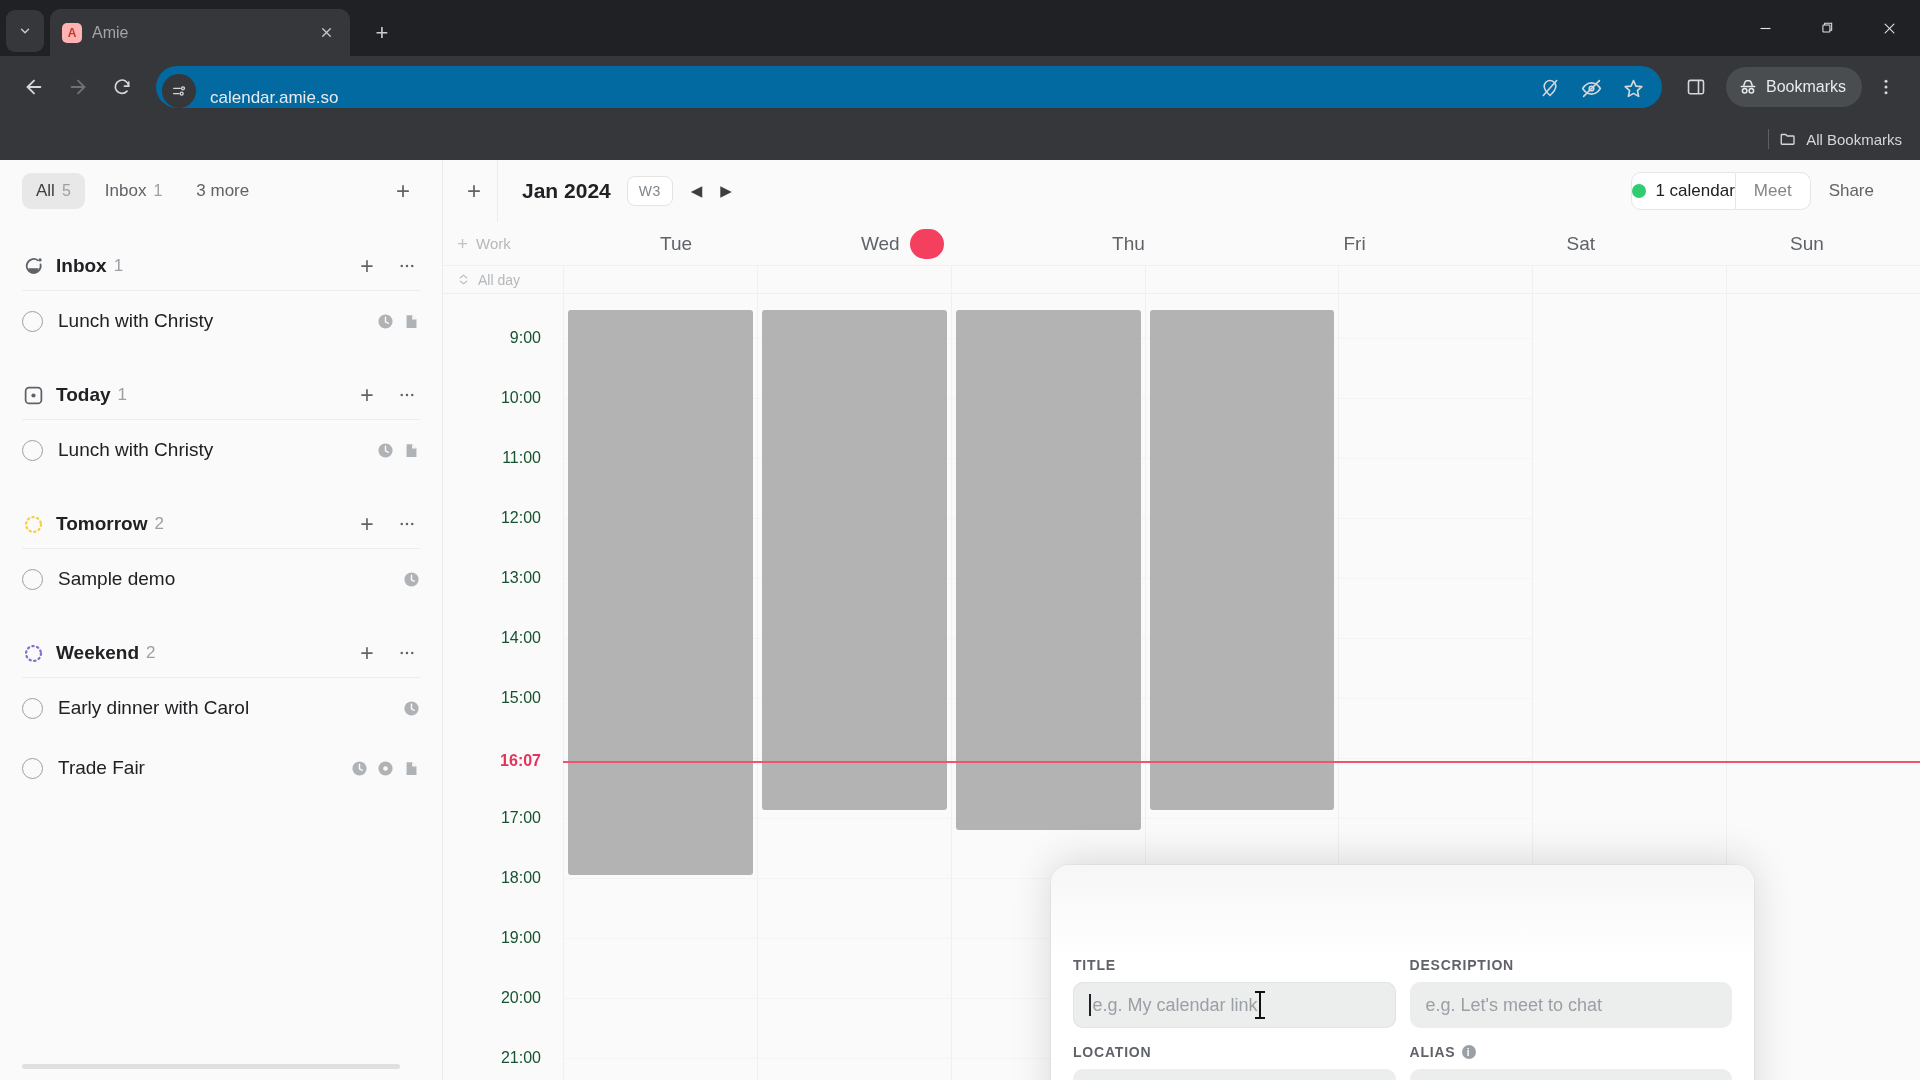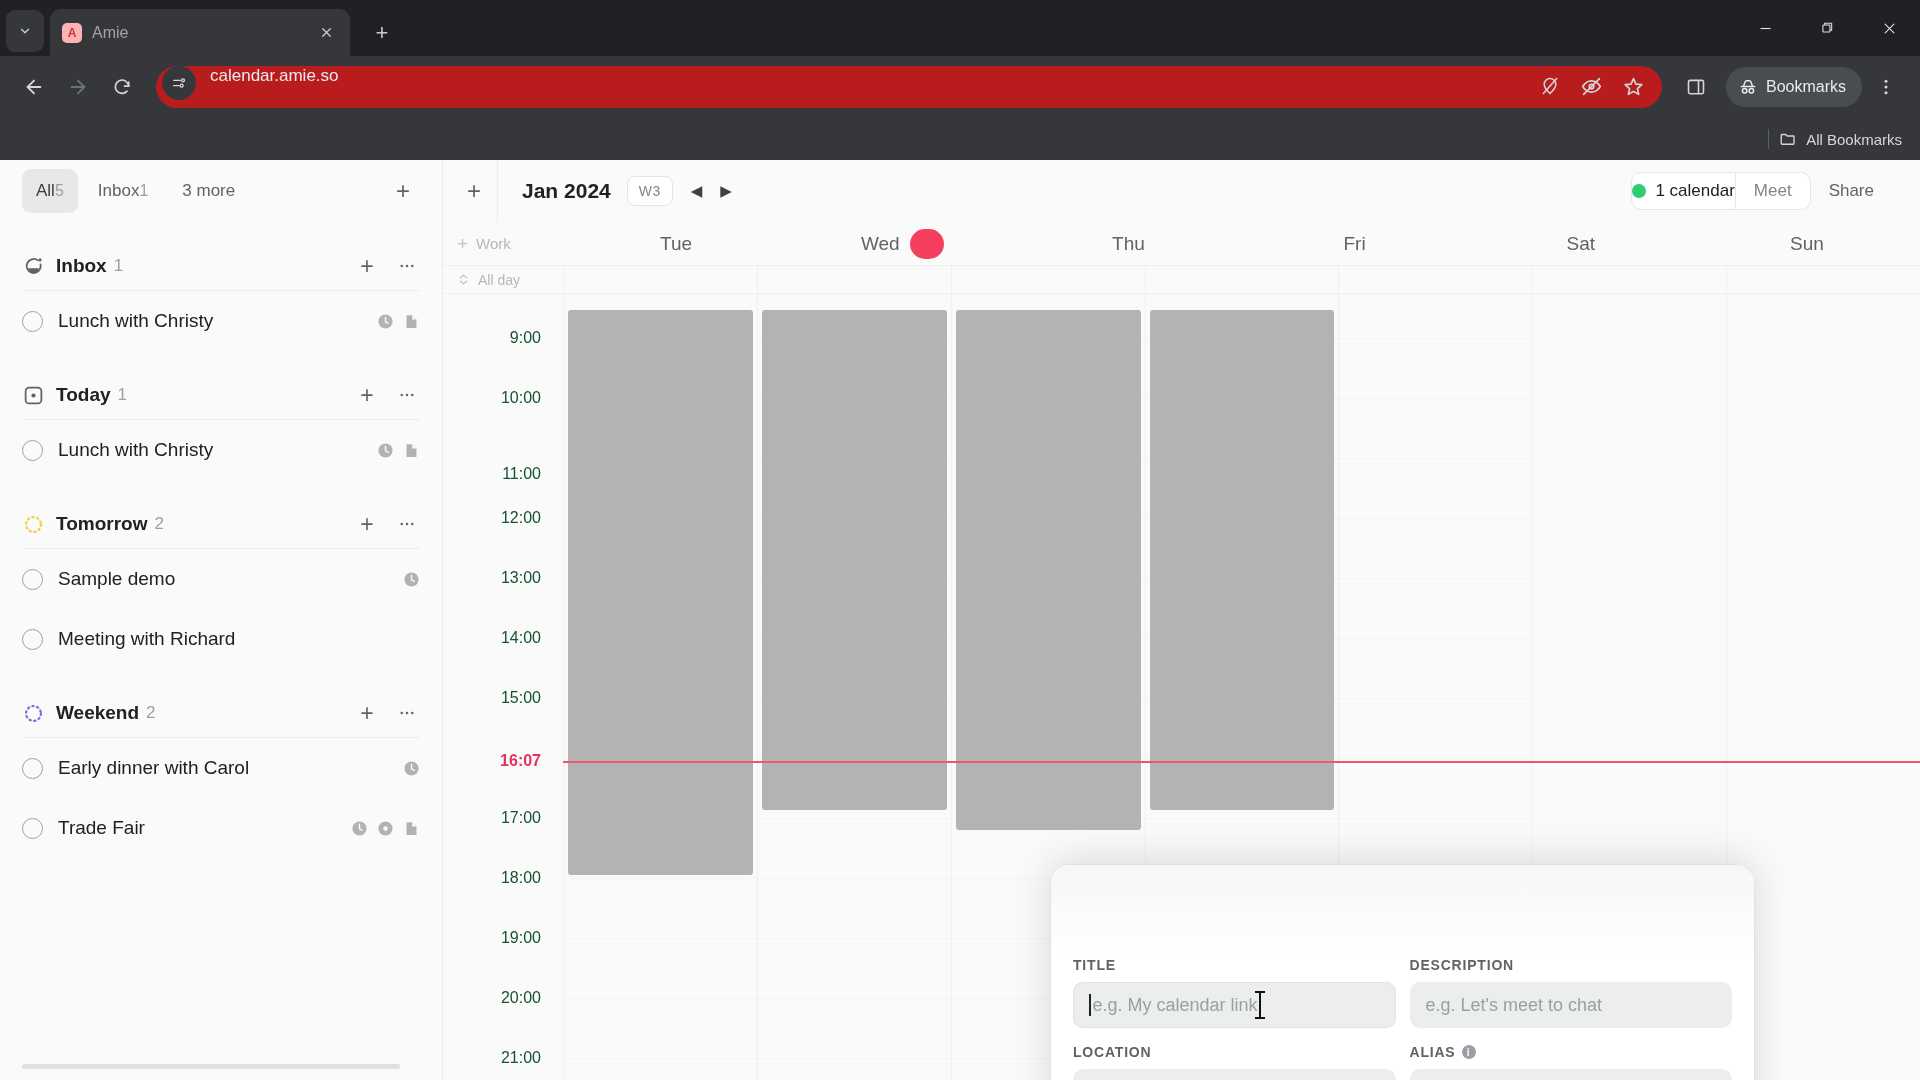--- a/index.html
+++ b/index.html
@@ -45,22 +45,22 @@
   .toolbar {
     height: 62px; background: #35373a; display: flex; align-items: center;
     padding: 0 14px; gap: 4px; flex: none;
   }
   .tb-ico {
     width: 40px; height: 40px; border-radius: 50%; display: flex;
     align-items: center; justify-content: center; color: #d5d7da; flex: none;
   }
   .tb-ico.disabled { color: #6e7175; }
   .omnibox {
-    flex: 1; height: 42px; background: #b91c1c; border-radius: 21px;
-    display: flex; align-items: flex-start; padding: 0 8px 0 6px; margin: 6px 10px;
+    flex: 1; height: 42px; background: #0369a1; border-radius: 21px;
+    display: flex; align-items: flex-end; padding: 0 8px 0 6px; margin: 6px 10px;
     min-width: 0;
   }
   .omni-badge { width: 34px; height: 34px; border-radius: 50%; background: #35373a;
     display: flex; align-items: center; justify-content: center; flex: none; color: #d5d7da; }
   .omni-url { color: #e8eaed; font-size: 17px; margin-left: 14px; white-space: nowrap; }
   .omni-right { margin-left: auto; display: flex; align-items: center; gap: 2px; }
   .incognito-pill {
     height: 40px; border-radius: 20px; background: #4a4d50; display: flex;
     align-items: center; gap: 8px; padding: 0 16px 0 12px; color: #e8eaed; font-size: 16px;
     flex: none; margin-left: 6px;
@@ -75,22 +75,22 @@
   
   .page { flex: 1; display: flex; background: #fafafa; min-height: 0; }
 
   
   .sidebar {
     width: 443px; flex: none; background: #fafafa; display: flex; flex-direction: column;
     border-right: 1px solid #ececec; min-height: 0;
   }
   .side-top { height: 62px; display: flex; align-items: center; padding: 0 22px; gap: 6px; flex: none; }
   .filter-chip {
-    height: 44px; padding: 4px 14px; border-radius: 9px; display: flex; align-items: center;
-    font-size: 17px; color: #3c4043; font-weight: 500;
+    height: 36px; padding: 4px 14px; border-radius: 9px; display: flex; align-items: center;
+    gap: 7px; font-size: 17px; color: #3c4043; font-weight: 500;
   }
   .filter-chip.active { background: #e8e8e8; }
   .filter-chip .cnt { color: #9aa0a6; font-weight: 400; font-size: 16px; }
   .filter-chip.muted { color: #5f6368; font-weight: 400; }
   .side-add { margin-left: auto; width: 34px; height: 34px; display: flex; align-items: center;
     justify-content: center; color: #5f6368; font-size: 24px; font-weight: 300; }
 
   .side-scroll { flex: 1; overflow: hidden; padding: 0 22px; }
   .group { margin-top: 22px; }
   .group-head { height: 44px; display: flex; align-items: center; gap: 12px; }
@@ -450,24 +450,20 @@
             <span class="task-name">Sample demo</span>
             <span class="task-icons">
               <span>
                 <svg width="17" height="17" viewBox="0 0 24 24" fill="#b0b3b6">
                     <circle cx="12" cy="12" r="10"></circle>
                   <path d="M12 6v6.5l4 2" stroke="#fafafa" stroke-width="2" fill="none" stroke-linecap="round"></path>
                   </svg>
               </span>
             </span>
           </div>
-          <div class="task">
-            <span class="task-check"></span>
-            <span class="task-name">Meeting with Richard</span>
-          </div>
         </div>
 
         <div class="group">
           <div class="group-head">
             <span class="group-ico">
               <svg width="21" height="21" viewBox="0 0 24 24" fill="none" stroke="#8b6bd8" stroke-width="2.6" stroke-linecap="round" stroke-dasharray="1.5 4">
                   <circle cx="12" cy="12" r="8.5"></circle>
                 </svg>
             </span>
             <span class="group-name">Weekend</span>
@@ -591,21 +587,21 @@
         <div class="allday-cell"></div>
         <div class="allday-cell"></div>
         <div class="allday-cell"></div>
         <div class="allday-cell"></div>
       </div>
 
       <div class="grid-wrap">
         <div class="times">
           <div class="time-lbl" style="top:44px;">9:00</div>
           <div class="time-lbl" style="top:104px;">10:00</div>
-          <div class="time-lbl" style="top:180px;">11:00</div>
+          <div class="time-lbl" style="top:164px;">11:00</div>
           <div class="time-lbl" style="top:224px;">12:00</div>
           <div class="time-lbl" style="top:284px;">13:00</div>
           <div class="time-lbl" style="top:344px;">14:00</div>
           <div class="time-lbl" style="top:404px;">15:00</div>
           <div class="time-lbl now" style="top:467px;">16:07</div>
           <div class="time-lbl" style="top:524px;">17:00</div>
           <div class="time-lbl" style="top:584px;">18:00</div>
           <div class="time-lbl" style="top:644px;">19:00</div>
           <div class="time-lbl" style="top:704px;">20:00</div>
           <div class="time-lbl" style="top:764px;">21:00</div>

